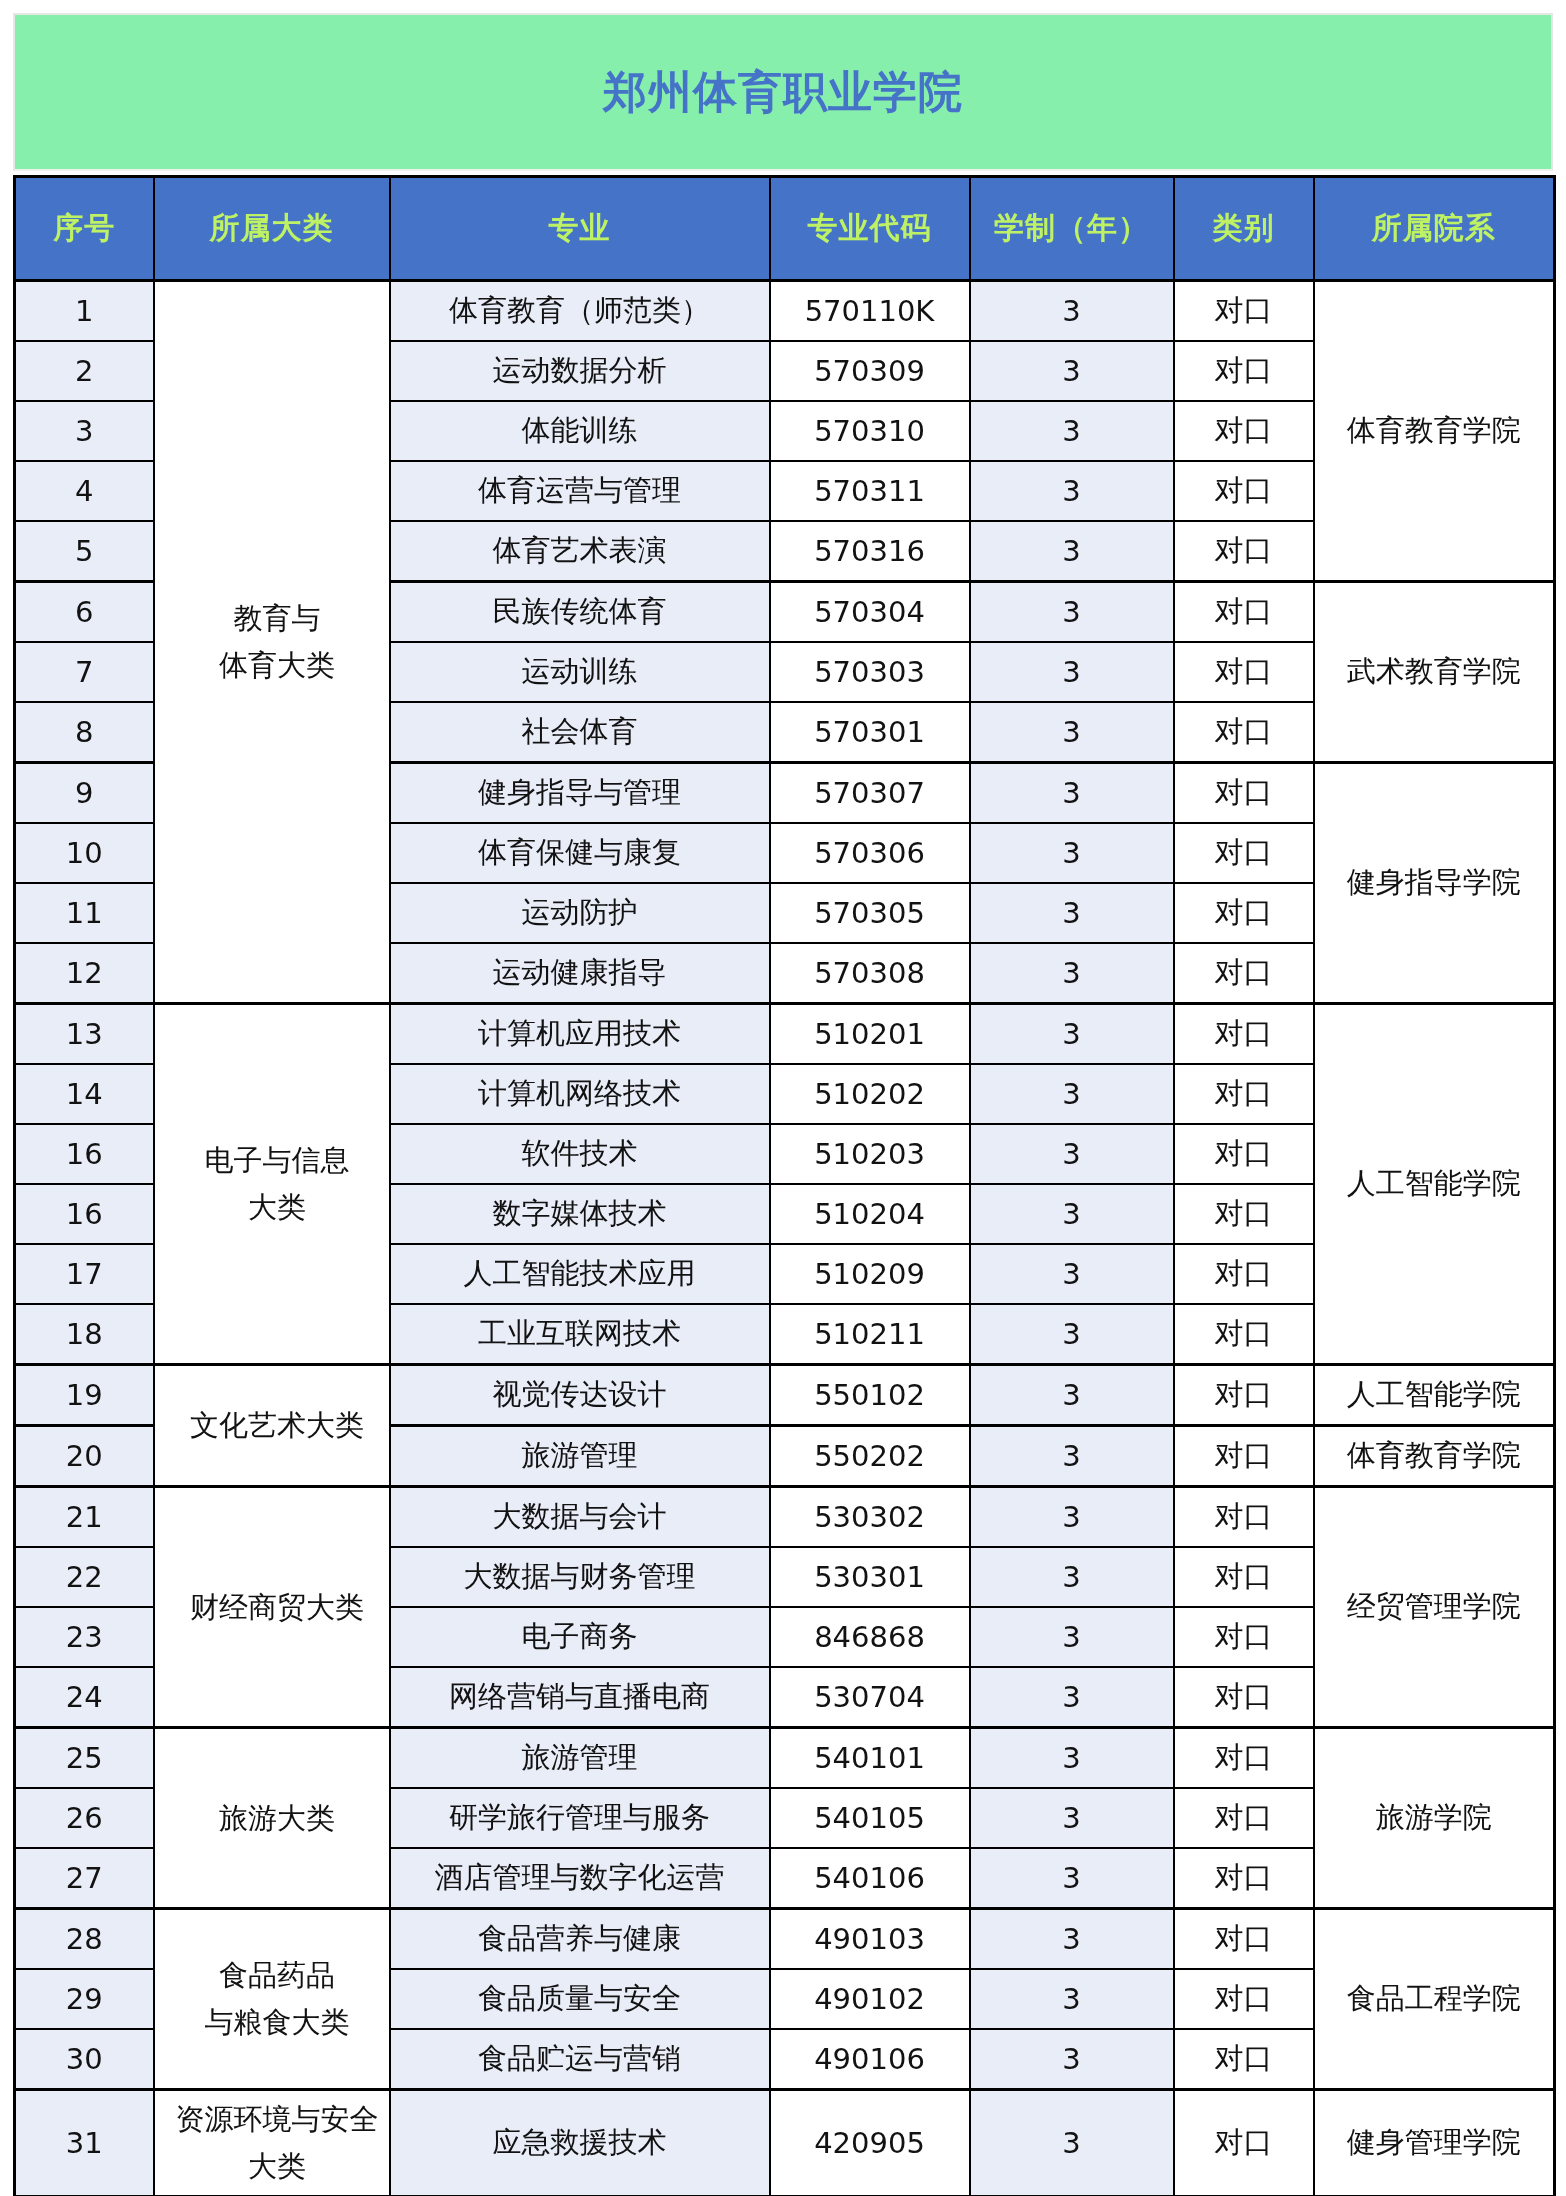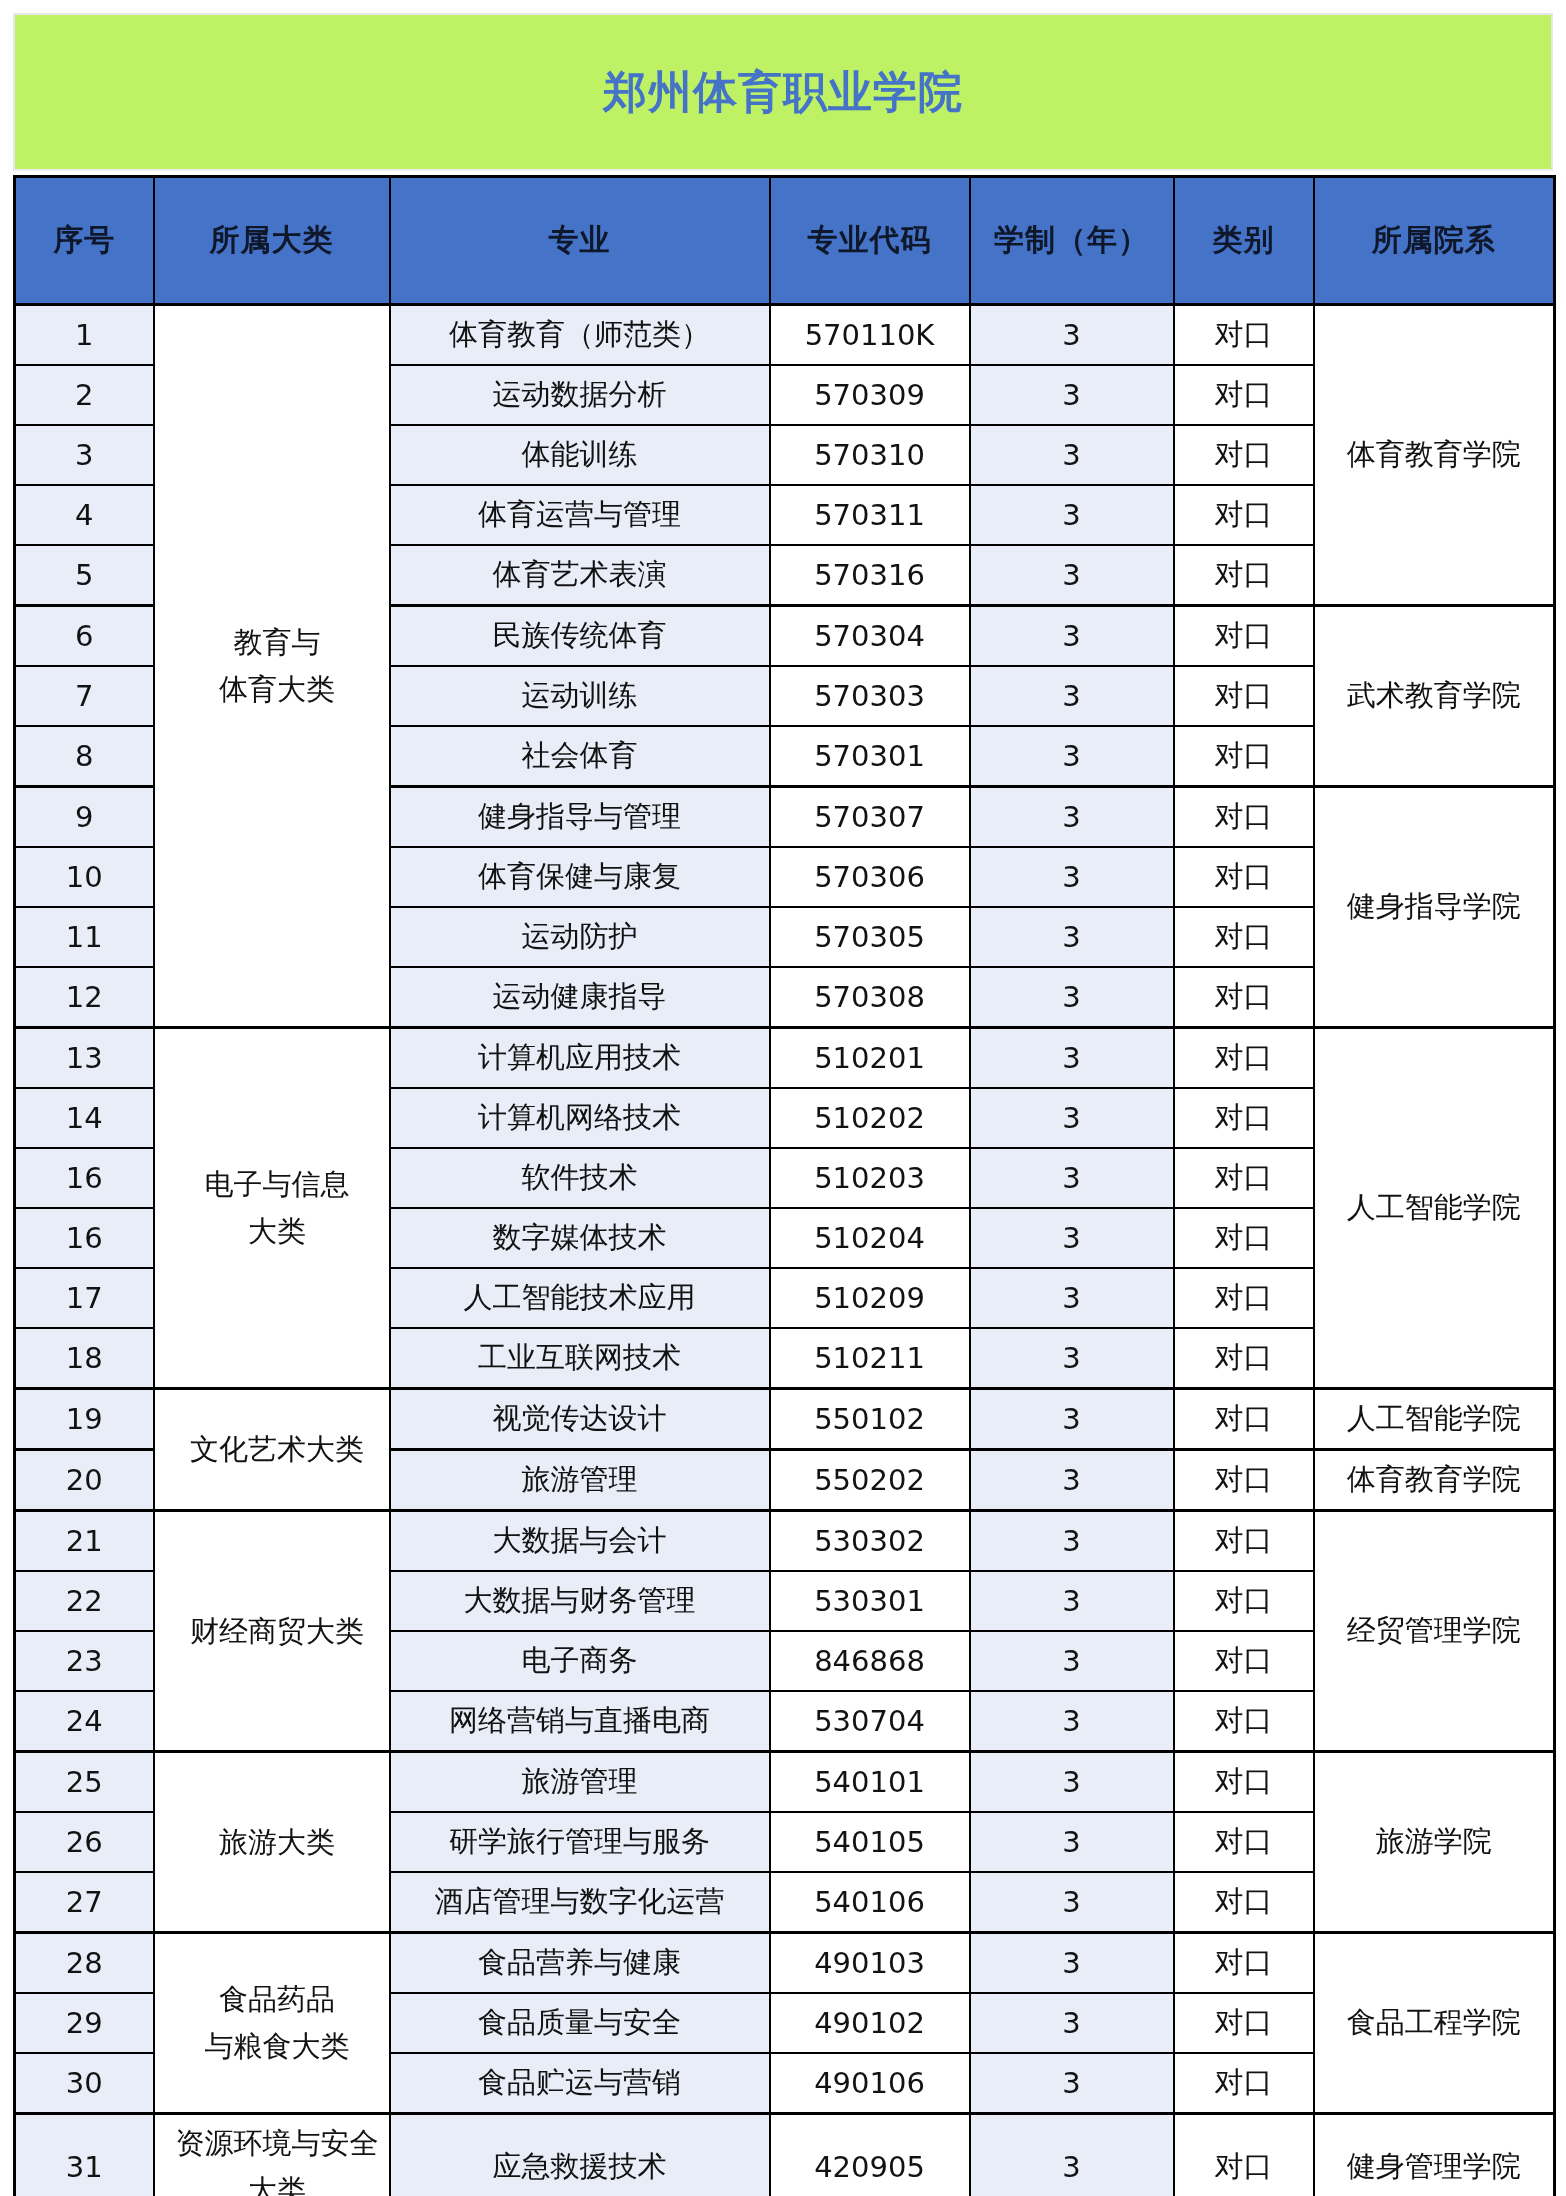--- a/index.html
+++ b/index.html
@@ -29,46 +29,46 @@
   }
   .title-block {
     box-sizing: border-box;
     border: 2px solid var(--title-frame);
     border-bottom: 2px solid #f0f0f0;
     height: 158px;
     display: flex;
     flex-direction: column;
     justify-content: center;
     align-items: center;
-    background: #bef264;
+    background: #86efac;
     margin-bottom: 4px;
   }
   .title-line {
     color: var(--accent);
     font-size: 44px;
     font-weight: bold;
     line-height: 70px;
     letter-spacing: 1px;
     white-space: nowrap;
   }
   table.majors {
     border-collapse: collapse;
     table-layout: fixed;
     width: 1540px;
     border: 3px solid var(--grid);
   }
   th {
     background: var(--accent);
-    color: #0f172a;
+    color: #bef264;
     font-size: 30px;
     font-weight: bold;
     height: 101px;
     border: 2px solid var(--grid);
     border-top: none;
-    padding: 12px;
+    padding: 0;
     letter-spacing: 1px;
   }
   th.last-col {
     border-top: 3px solid var(--grid);
   }
   td {
     border: 2px solid var(--grid);
     text-align: center;
     vertical-align: middle;
     font-size: 29px;

